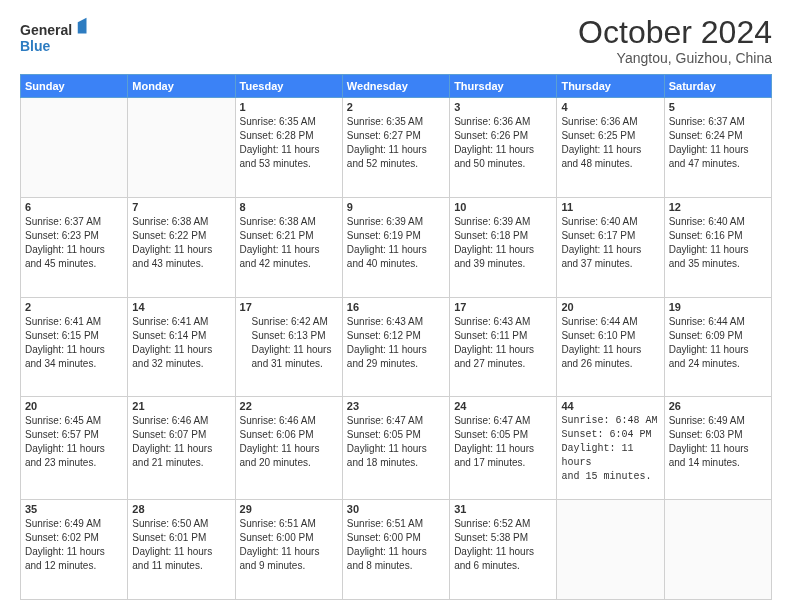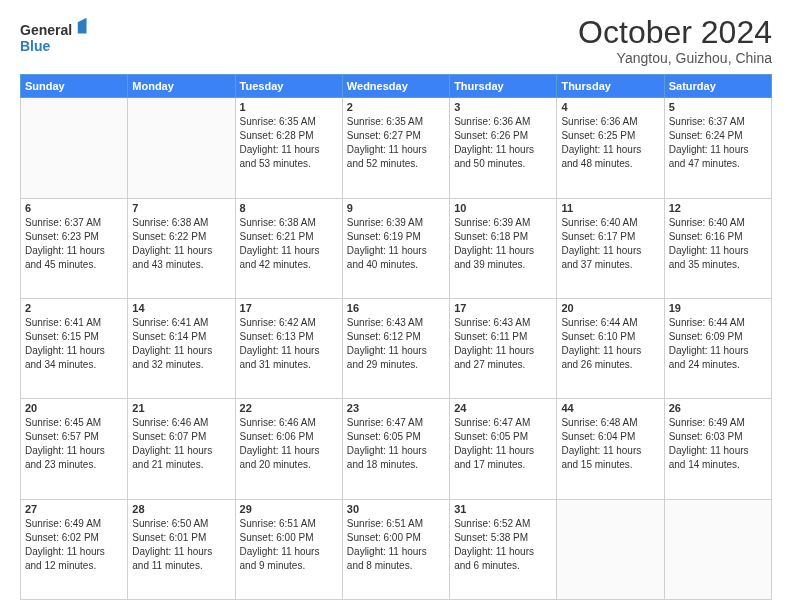--- a/index.html
+++ b/index.html
@@ -210,21 +210,21 @@
           </td>
           <td>
             <span class="day-number">14</span>
             <div class="day-info" style="white-space: pre-line;">Sunrise: 6:41 AM
 Sunset: 6:14 PM
 Daylight: 11 hours
 and 32 minutes.</div>
           </td>
           <td>
             <span class="day-number">17</span>
-            <div class="day-info" style="white-space: pre-line;">Sunrise: 6:42 AM
+            <div class="day-info" style="white-space: pre-line; margin-left: 12px;">Sunrise: 6:42 AM
 Sunset: 6:13 PM
 Daylight: 11 hours
 and 31 minutes.</div>
           </td>
           <td>
             <span class="day-number">16</span>
             <div class="day-info" style="white-space: pre-line;">Sunrise: 6:43 AM
 Sunset: 6:12 PM
 Daylight: 11 hours
 and 29 minutes.</div>
@@ -282,36 +282,36 @@
           </td>
           <td>
             <span class="day-number">24</span>
             <div class="day-info" style="white-space: pre-line;">Sunrise: 6:47 AM
 Sunset: 6:05 PM
 Daylight: 11 hours
 and 17 minutes.</div>
           </td>
           <td>
             <span class="day-number">44</span>
-            <div class="day-info" style="white-space: pre-line;">Sunrise: 6:48 AM
+            <div class="day-info" style="white-space: pre-line; font-family: Liberation Mono, monospace;">Sunrise: 6:48 AM
 Sunset: 6:04 PM
 Daylight: 11 hours
 and 15 minutes.</div>
           </td>
           <td>
             <span class="day-number">26</span>
             <div class="day-info" style="white-space: pre-line;">Sunrise: 6:49 AM
 Sunset: 6:03 PM
 Daylight: 11 hours
 and 14 minutes.</div>
           </td>
         </tr>
         <tr>
           <td>
-            <span class="day-number">27</span>
+            <span class="day-number">35</span>
             <div class="day-info" style="white-space: pre-line;">Sunrise: 6:49 AM
 Sunset: 6:02 PM
 Daylight: 11 hours
 and 12 minutes.</div>
           </td>
           <td>
             <span class="day-number">28</span>
             <div class="day-info" style="white-space: pre-line;">Sunrise: 6:50 AM
 Sunset: 6:01 PM
 Daylight: 11 hours

